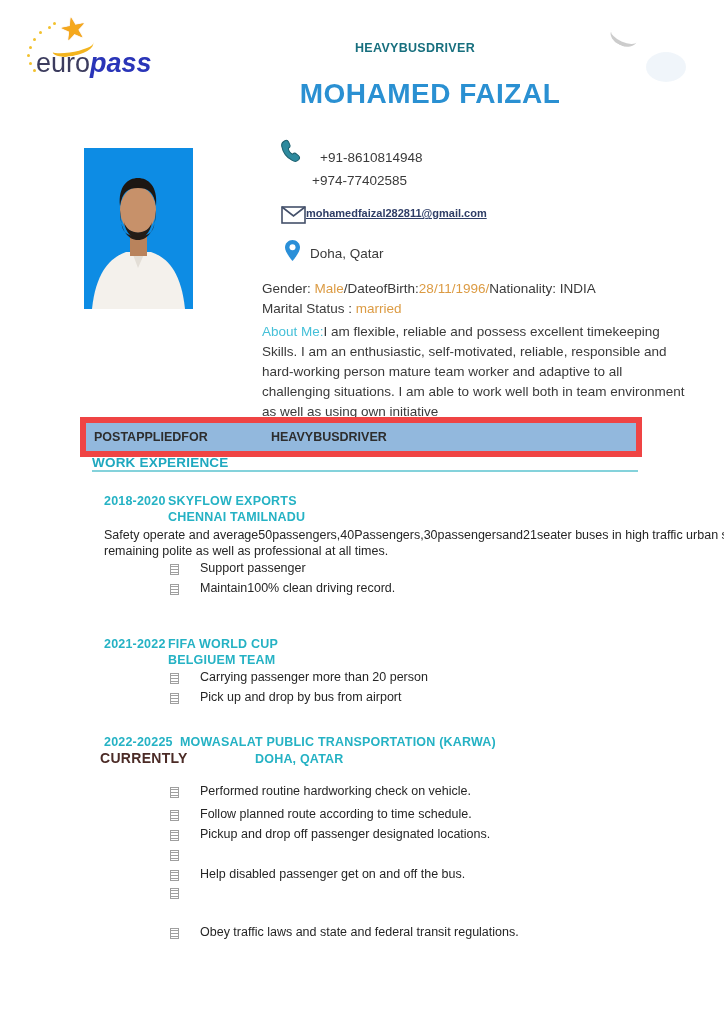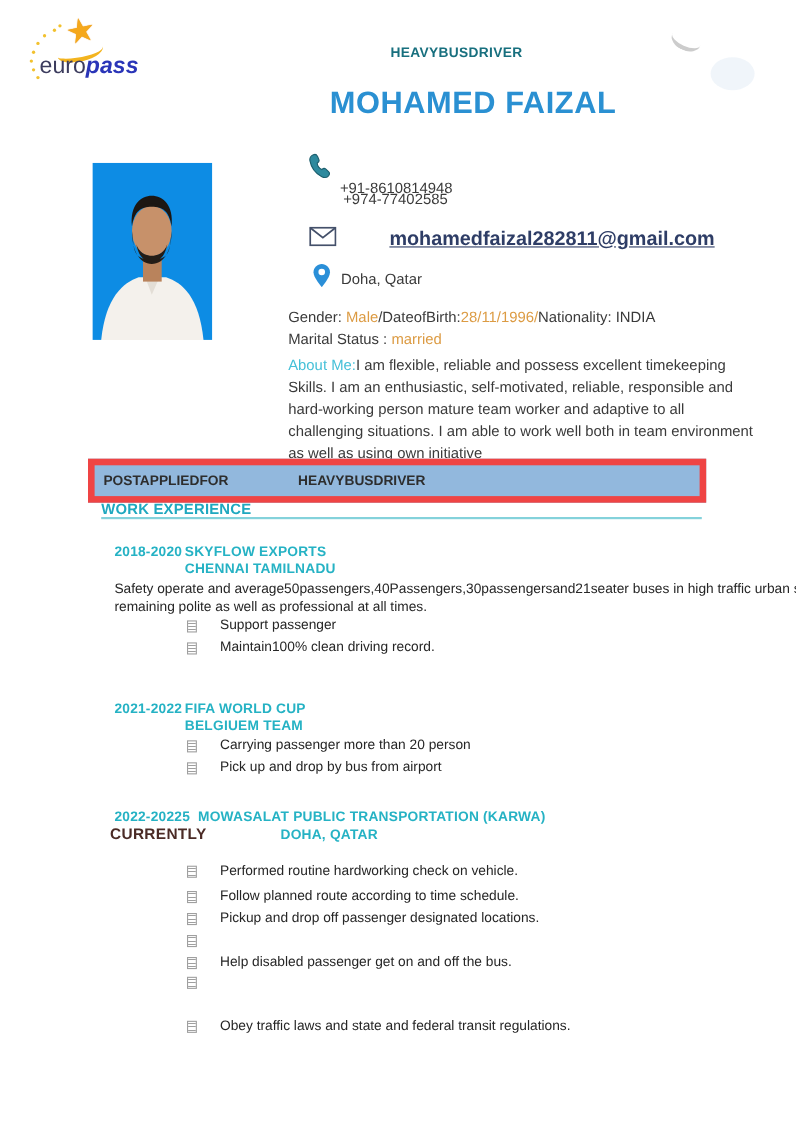--- a/index.html
+++ b/index.html
@@ -11,21 +11,21 @@
   .abs{position:absolute;}
 
   
   .logo{left:26px;top:18px;width:120px;height:60px;}
   .logo-dots{position:absolute;left:0;top:8px;width:40px;height:46px;}
   .logo-dots i{position:absolute;width:3px;height:3px;border-radius:50%;background:#f2c12e;}
   .logo-star{position:absolute;left:34px;top:-4px;font-size:30px;color:#f5a81c;
     transform:rotate(-12deg);text-shadow:0 0 1px #e08a10;line-height:1;}
   .logo-swoosh{position:absolute;left:26px;top:20px;width:42px;height:14px;
     border-bottom:4px solid #f3b41f;border-radius:0 0 60% 40%;transform:rotate(-8deg);}
-  .logo-text{position:absolute;left:10px;top:30px;font-size:21px;letter-spacing:0;}
+  .logo-text{position:absolute;left:10px;top:30px;font-size:27px;letter-spacing:0;}
   .logo-text .euro{color:#3c3c5e;font-weight:400;}
   .logo-text .pass{color:#2a35b8;font-weight:700;font-style:italic;}
 
   
   .smudge{left:610px;top:26px;width:28px;height:16px;border-radius:50%;
     border-bottom:4px solid #bcbcbc;transform:rotate(24deg);opacity:.75;}
   .smudge2{left:646px;top:52px;width:40px;height:30px;border-radius:50%;
     background:#eef4fa;opacity:.9;}
 
   
@@ -33,25 +33,25 @@
     font-size:12.5px;font-weight:700;color:#176f7e;letter-spacing:.3px;}
   .person-name{left:200px;top:78px;width:460px;text-align:center;
     font-size:28px;font-weight:700;color:#2a90d2;letter-spacing:.5px;}
 
   
   .photo{left:84px;top:148px;width:109px;height:161px;}
 
   
   .contact-text{font-size:13.5px;color:#3a3a3a;}
   .phone-icon{left:278px;top:139px;}
-  .phone-1{left:309px;top:150px;margin-top:13px;}
+  .phone-1{left:320px;top:150px;}
   .phone-2{left:312px;top:173px;}
   .mail-icon{left:281px;top:206px;}
-  .email-link{left:306px;top:207px;font-size:18px;color:#2e3d66;
-    text-decoration:underline;font-weight:600;padding-left:48px;}
+  .email-link{left:306px;top:207px;font-size:11px;color:#2e3d66;
+    text-decoration:underline;font-weight:600;}
   .pin-icon{left:284px;top:239px;}
   .location-text{left:310px;top:246px;}
 
   
   .info-line{font-size:13.5px;color:#3a3a3a;}
   .gender-line{left:262px;top:281px;}
   .marital-line{left:262px;top:301px;}
   .orange{color:#dc9b43;}
   .about{left:262px;top:322px;width:432px;font-size:13.5px;line-height:20px;color:#3a3a3a;}
   .about-label{color:#45c0d8;}

